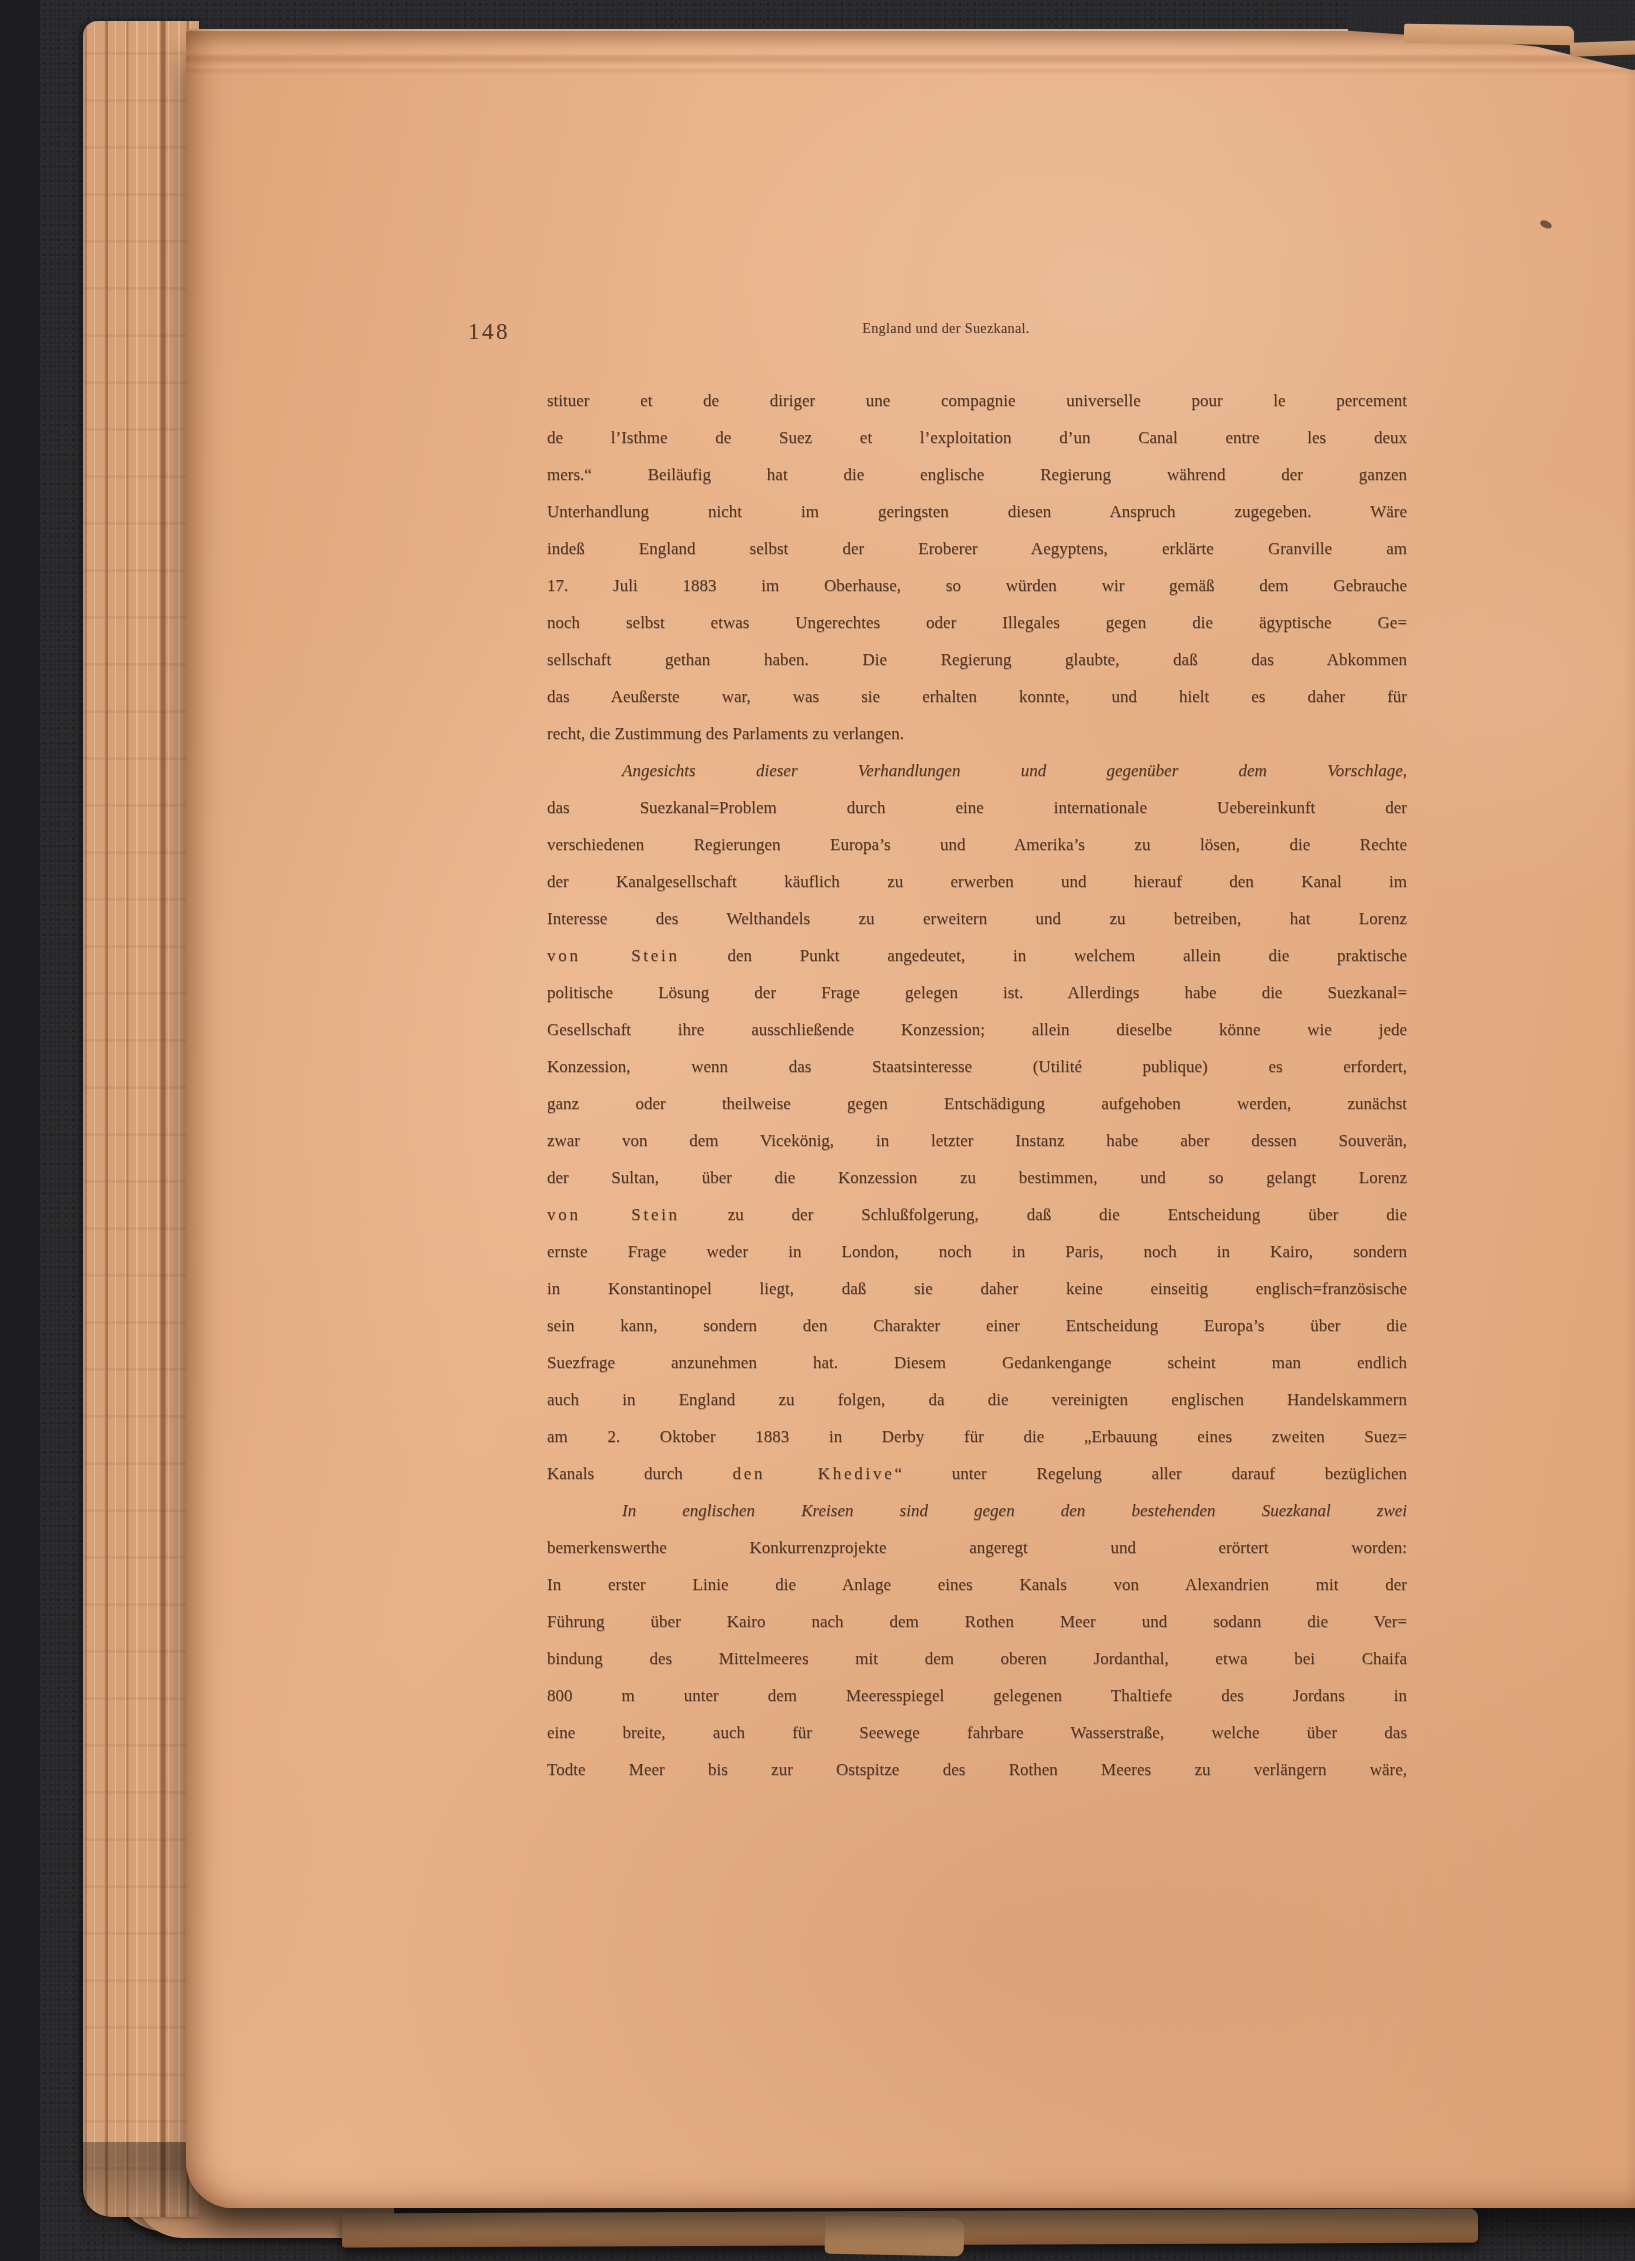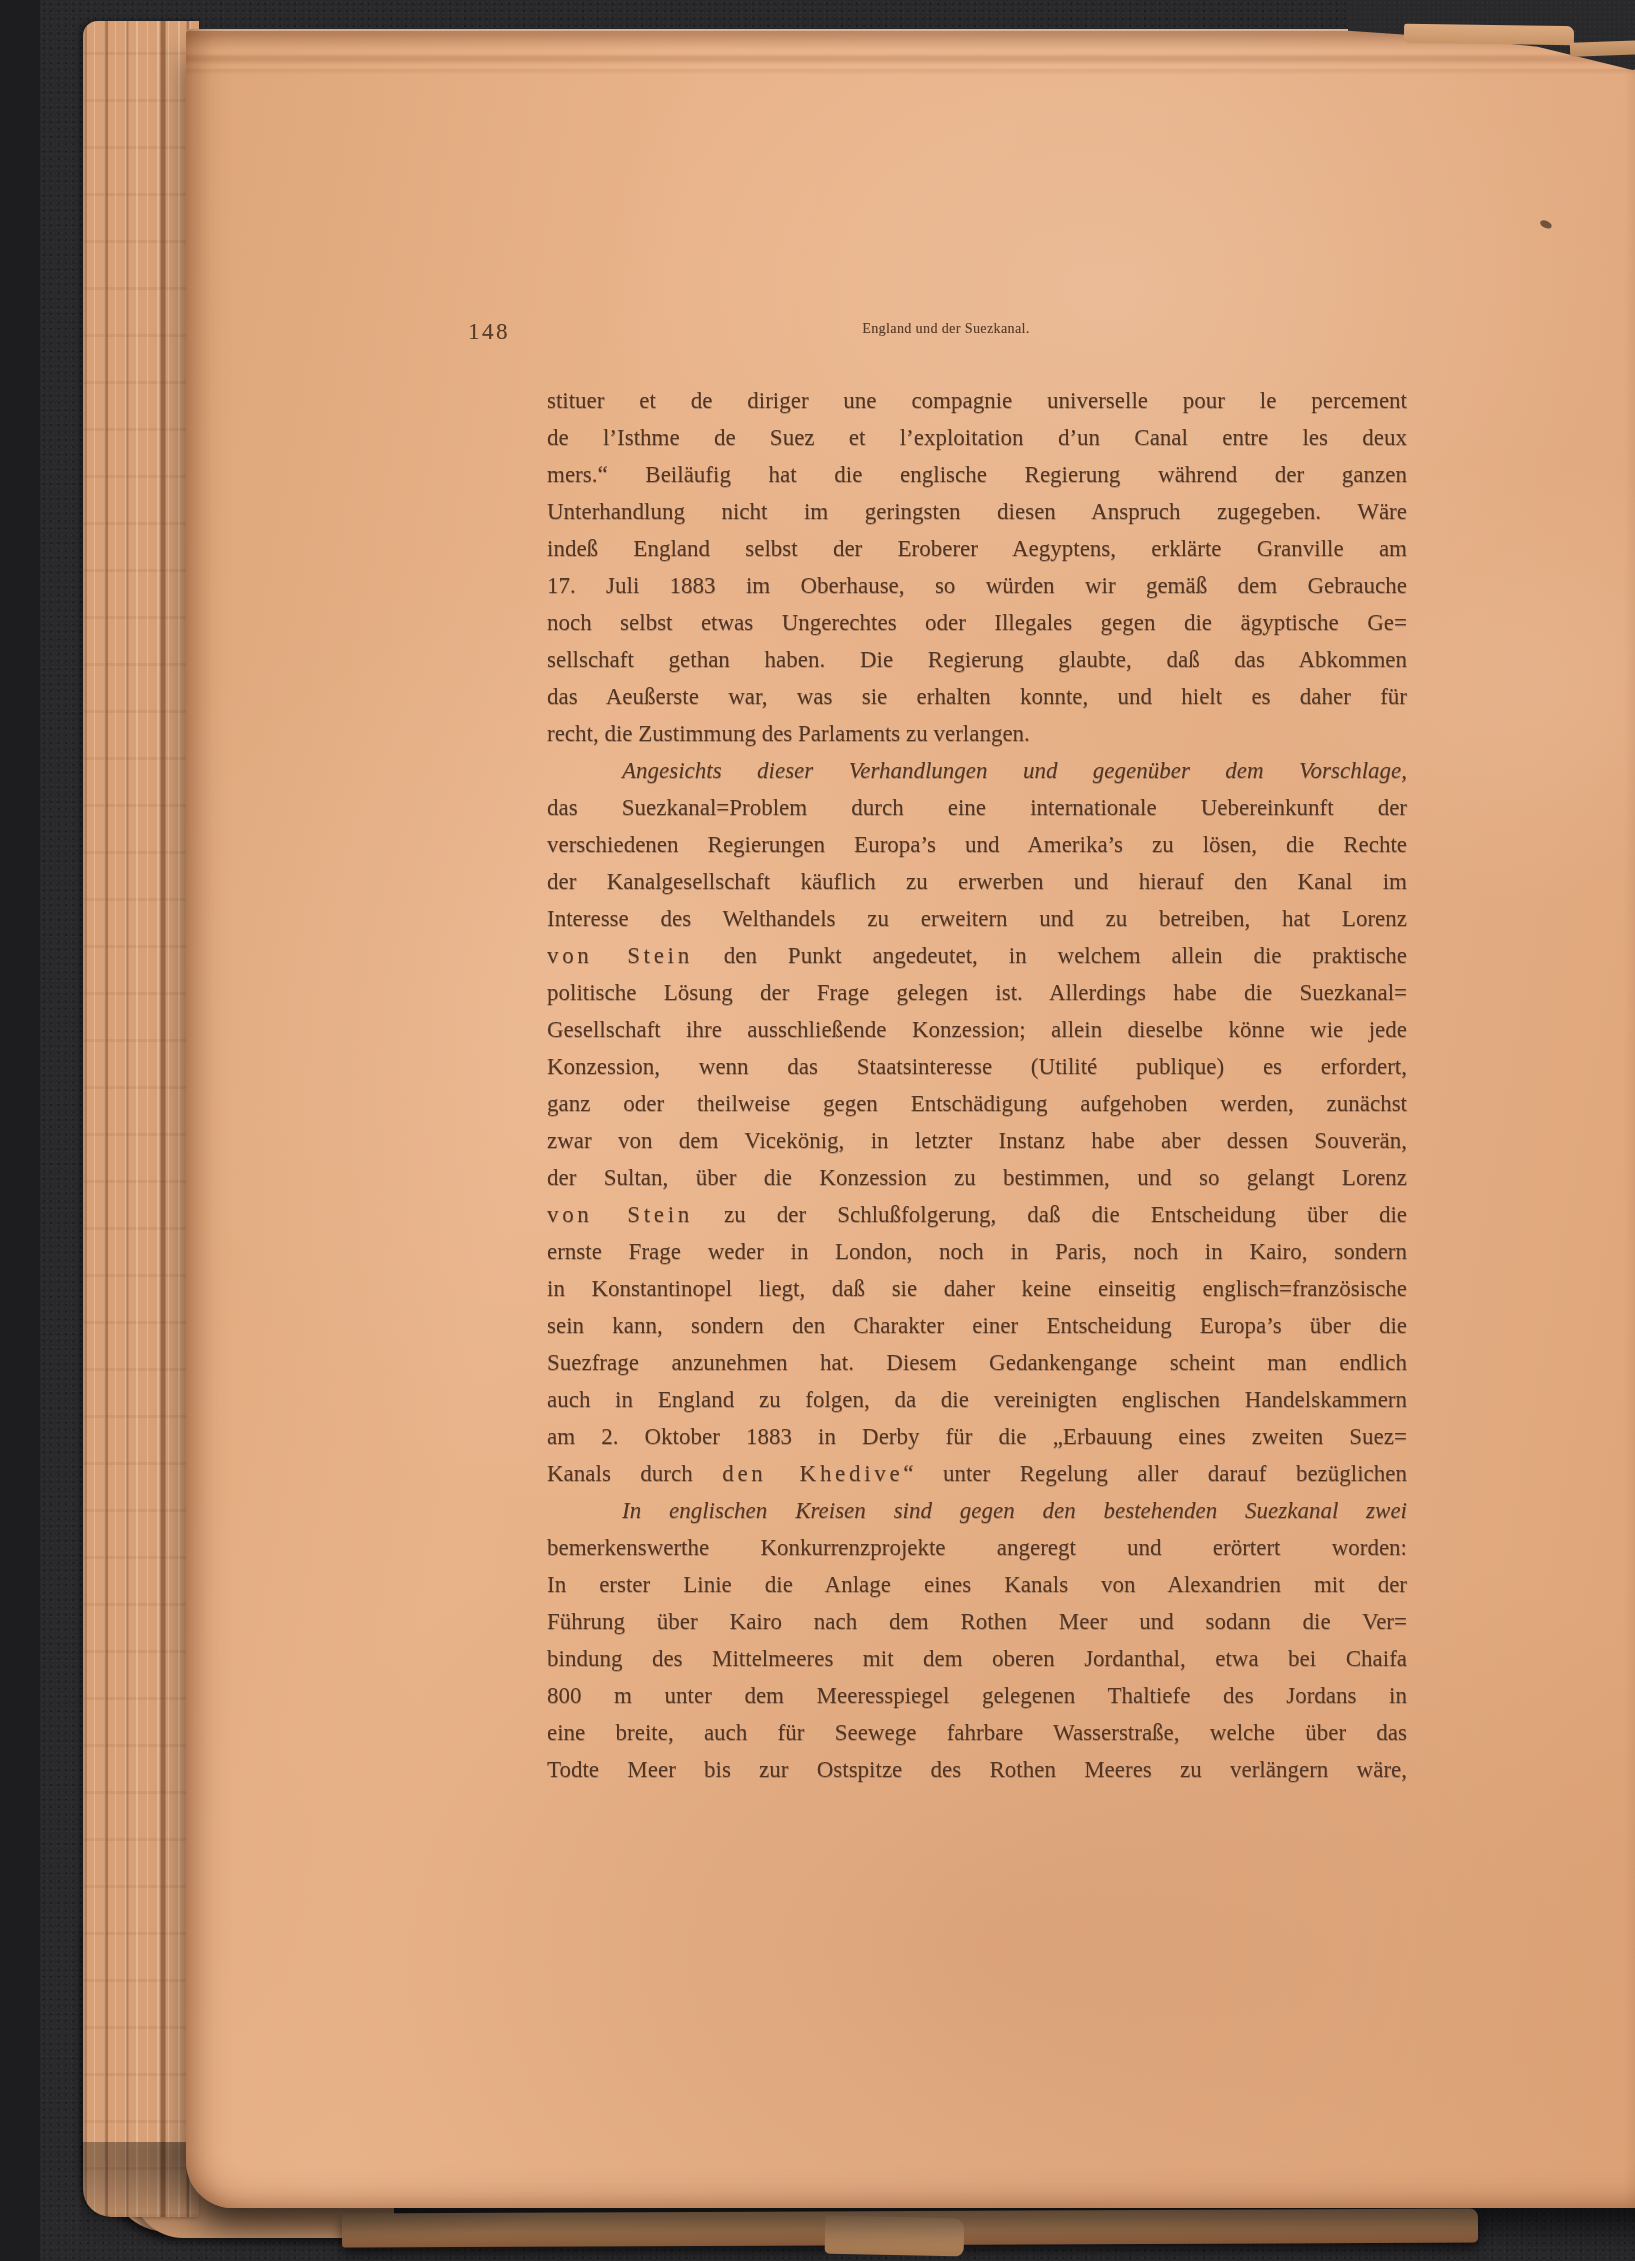--- a/index.html
+++ b/index.html
@@ -78,21 +78,21 @@
     background:#4a3526;border-radius:50%;transform:rotate(24deg);opacity:0.75;}
 
   
   .page-number{position:absolute;left:428px;top:320px;font-size:23px;letter-spacing:2.5px;color:#573c29;
     text-shadow:0.3px 0.4px 0.6px rgba(87,60,41,0.4);}
   .running-title{position:absolute;left:906px;top:321px;transform:translateX(-50%);
     font-size:14px;color:#573c29;white-space:nowrap;letter-spacing:0.4px;
     text-shadow:0.3px 0.4px 0.6px rgba(87,60,41,0.4);}
 
   .text-block{position:absolute;left:507px;top:383px;width:860px;
-    font-size:23px;line-height:37px;color:#513626;
+    font-size:17px;line-height:37px;color:#513626;
     text-shadow:0.3px 0.5px 0.6px rgba(81,54,38,0.35);}
   .line{height:37px;text-align:justify;text-align-last:justify;white-space:normal;}
   .line.end{text-align-last:left;}
   .line.indent{padding-left:75px;font-style:italic;}
   .spaced{letter-spacing:0.16em;}
 </style>
 </head>
 <body>
 
 <div class="photo">

